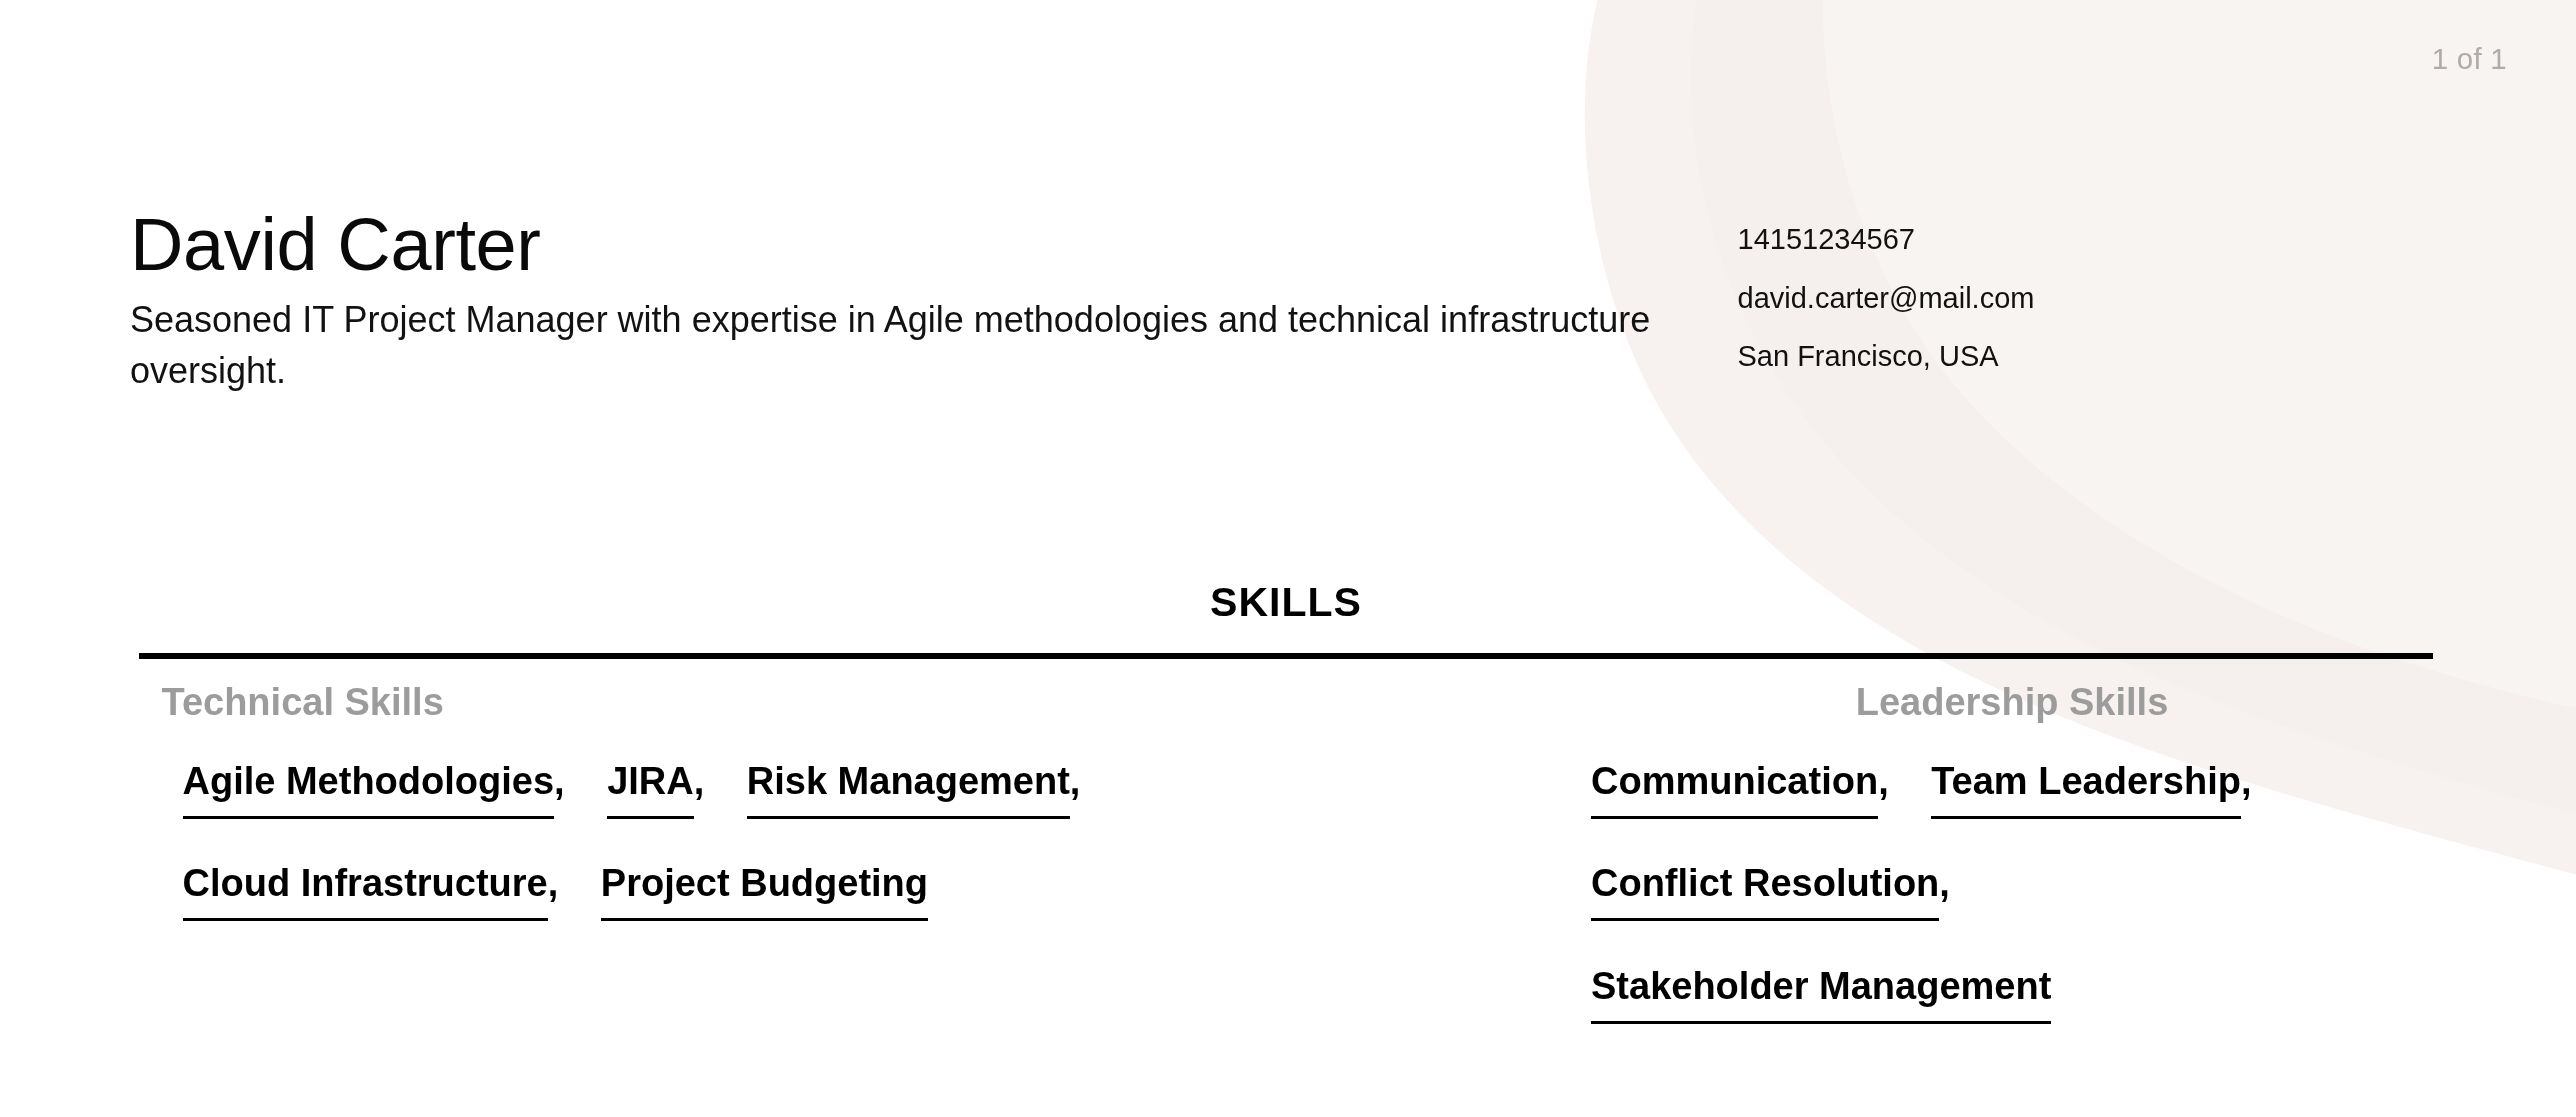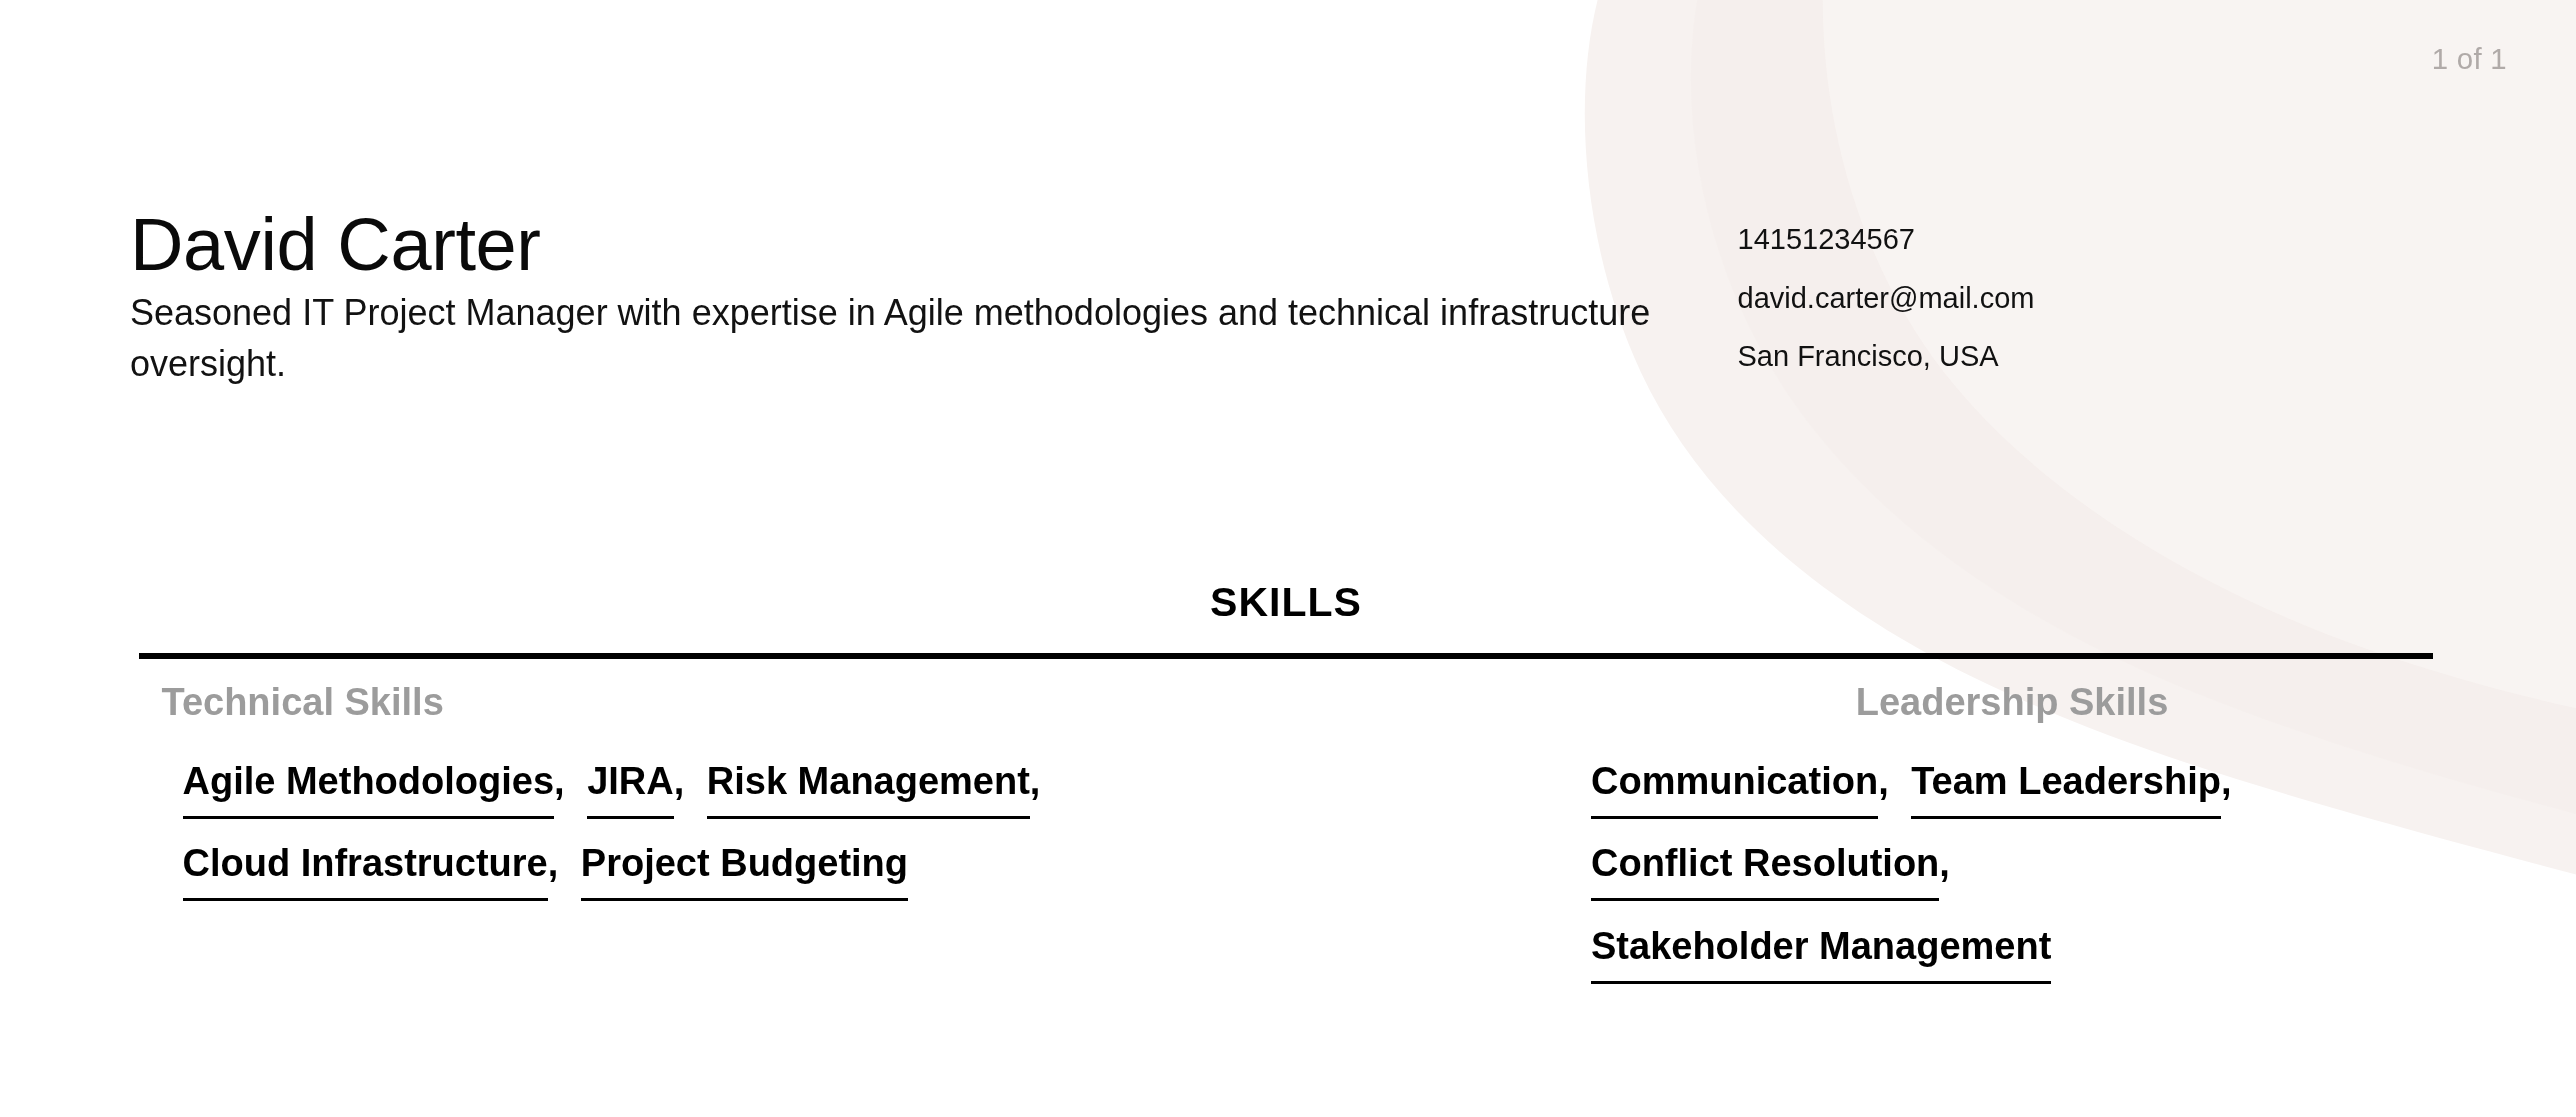--- a/index.html
+++ b/index.html
@@ -61,21 +61,21 @@
   #full-name {
     font-size: 74px;
     font-weight: 300;
     line-height: 1.0;
     color: #0a0a0a;
     letter-spacing: -0.4px;
     white-space: nowrap;
     font-family: "Liberation Sans", sans-serif;
   }
   #tagline {
-    margin-top: 5px;
+    margin-top: 12px;
     font-size: 36px;
     font-weight: 400;
     line-height: 1.42;
     color: #121212;
     max-width: 1524px;
     font-family: "Liberation Sans", sans-serif;
   }
   #header-right {
     margin-top: 17.3px;
     margin-left: 22.5px;
@@ -135,20 +135,21 @@
     margin-bottom: 38px;
     font-family: "Liberation Sans", sans-serif;
   }
 
   .skill-list {
     display: flex;
     flex-flow: row wrap;
     align-items: baseline;
     padding-left: 21px;
     max-width: 1078px;
+    gap: 20px;
   }
   .skill-col.right .skill-list { max-width: 983px; padding-left: 0; }
 
   .skill-item {
     display: inline-flex;
     align-items: baseline;
     margin-right: 22.5px;
     margin-bottom: 22.5px;
     white-space: nowrap;
   }

